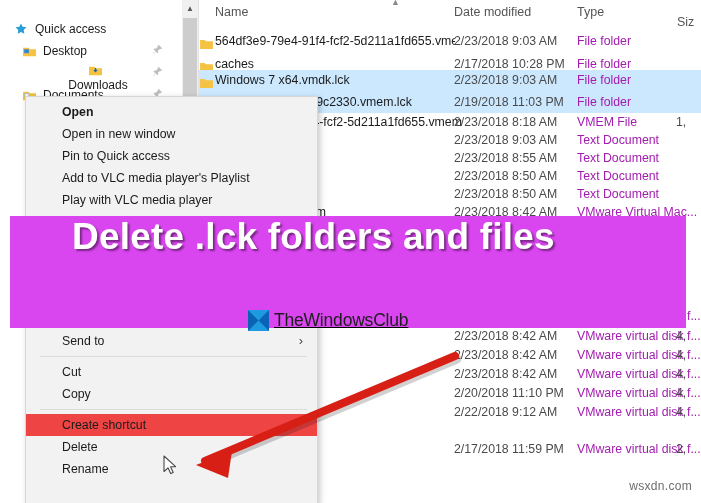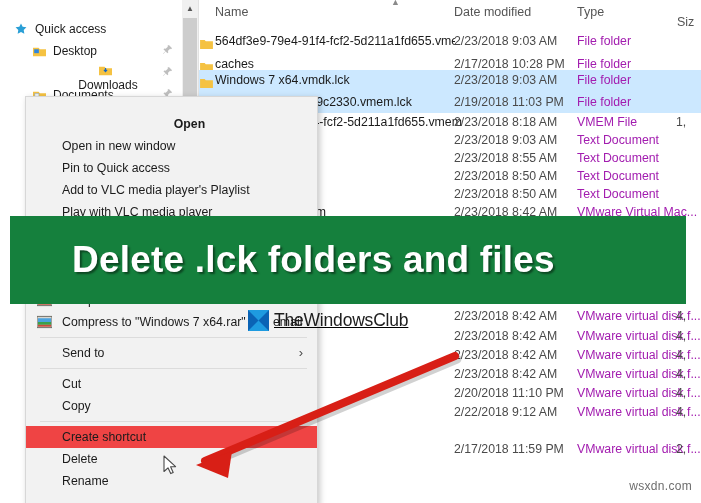--- a/index.html
+++ b/index.html
@@ -13,21 +13,21 @@
 
   
   .explorer{position:absolute;left:0;top:0;width:701px;height:503px;background:#fff;}
 
   
   .navpane{position:absolute;left:0;top:0;width:182px;height:503px;background:#fff;}
   .nav-item{position:absolute;left:0;height:22px;display:flex;align-items:center;font-size:12px;color:#1a1a1a;white-space:nowrap;}
   .nav-item .nv-ico{width:18px;height:16px;margin-right:5px;flex:0 0 auto;display:flex;align-items:center;justify-content:center;}
   .nav-item .nv-pin{position:absolute;right:12px;top:4px;width:12px;height:12px;opacity:.55;}
   .nav-root{left:12px;}
-  .nav-child{left:30px;}
+  .nav-child{left:20px;}
 
   
   .nav-scroll{position:absolute;left:182px;top:0;width:16px;height:503px;background:#f0f0f0;border-right:1px solid #e2e2e2;}
   .nav-scroll-up{position:absolute;left:0;top:0;width:16px;height:17px;display:flex;align-items:center;justify-content:center;color:#555;font-size:8px;}
   .nav-thumb{position:absolute;left:1px;top:18px;width:14px;height:92px;background:#cdcdcd;}
 
   
   .filelist{position:absolute;left:199px;top:0;width:502px;height:503px;background:#fff;overflow:hidden;}
   .col-head{position:absolute;top:0;left:0;width:502px;height:27px;background:#fff;}
   .col-head .ch{position:absolute;top:5px;font-size:12.5px;color:#555;white-space:nowrap;}
@@ -52,23 +52,23 @@
   }
   .ctx-item{position:relative;height:22px;display:flex;align-items:center;padding-left:36px;white-space:nowrap;}
   .ctx-item.bold{font-weight:bold;}
   .ctx-item.hl{background:#ef4444;}
   .ctx-sep{height:1px;background:#dcdcdc;margin:4px 10px 4px 14px;}
   .ctx-arrow{position:absolute;right:14px;top:3px;color:#4a4a4a;font-size:13px;line-height:16px;}
   .ctx-ico{position:absolute;left:11px;top:4px;width:15px;height:14px;}
 
   
   .banner{
-    position:absolute;left:10px;top:216px;width:676px;height:88px;
-    background:#15803d;
-    display:flex;align-items:center;
+    position:absolute;left:10px;top:216px;width:676px;height:112px;
+    background:#d946ef;
+    display:flex;
   }
   .banner-text{
     margin-left:62px;color:#fff;font-weight:bold;font-size:37px;letter-spacing:.2px;
     font-family:"Liberation Sans", sans-serif;
     text-shadow:2px 2px 2px rgba(0,0,0,.45);
     white-space:nowrap;
   }
 
   
   .twc{position:absolute;left:248px;top:310px;display:flex;align-items:flex-start;text-decoration:underline;}
@@ -272,21 +272,21 @@
         <span class="cell c-name" style="left:13px;">08.vmdk</span>
         <span class="cell c-date">2/17/2018 11:59 PM</span>
         <span class="cell c-type">VMware virtual disk f...</span>
         <span class="cell c-size">2,</span>
       </div>
     </div>
   </div>
 
   <div class="ctx">
 
-    <div class="ctx-item bold" style="margin-top:16px;justify-content:center;">
+    <div class="ctx-item bold" style="margin-top:4px;">
       <span>Open</span>
     </div>
     <div class="ctx-item">
       <span>Open in new window</span>
     </div>
     <div class="ctx-item">
       <span>Pin to Quick access</span>
     </div>
     <div class="ctx-item">
       <span>Add to VLC media player's Playlist</span>

